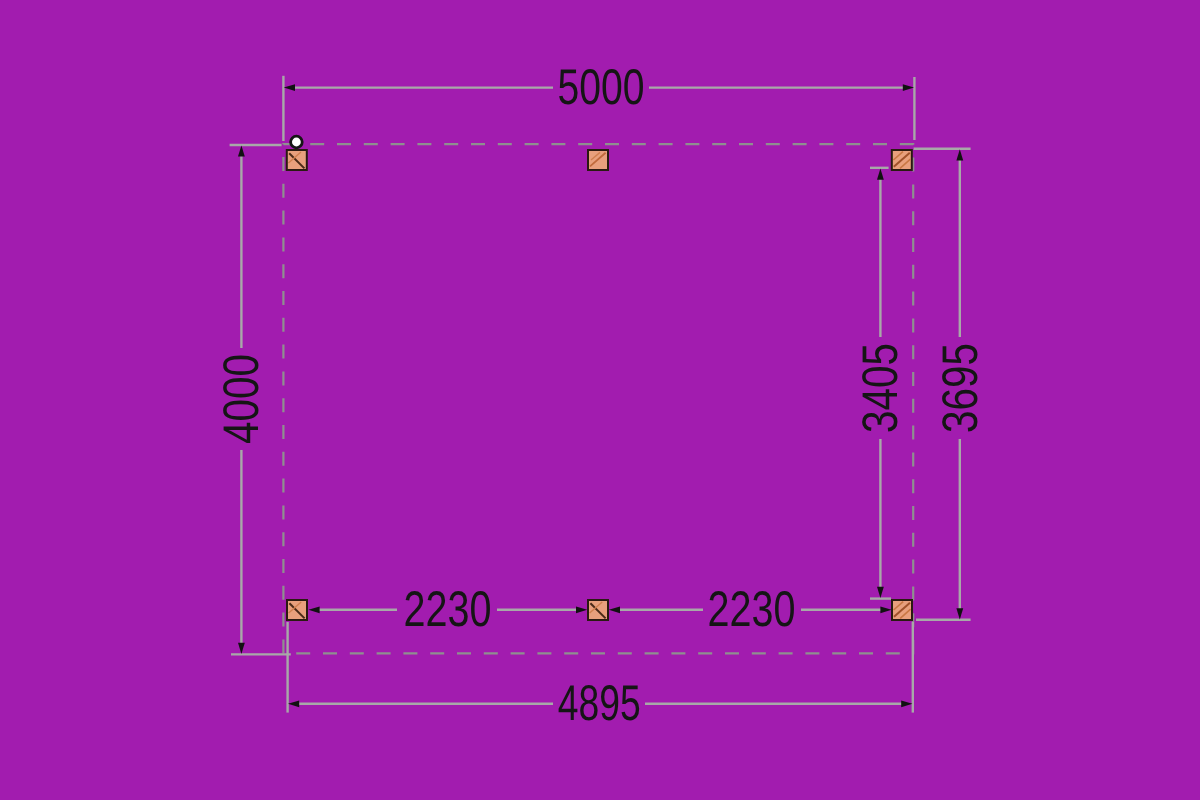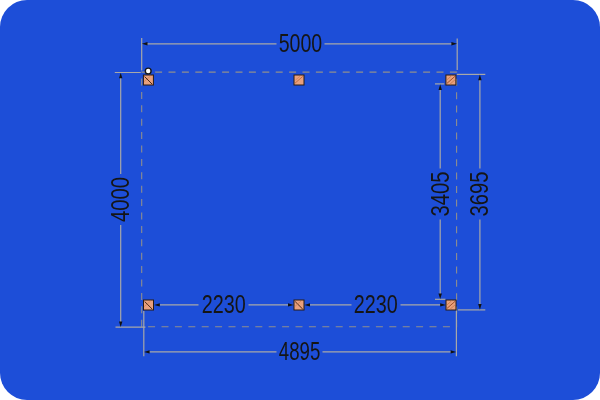--- a/index.html
+++ b/index.html
@@ -1,16 +1,16 @@
 <!DOCTYPE html>
 <html><head>
 <meta charset="utf-8">
 <style>
   html,body{margin:0;padding:0;background:#ffffff;}
-  .page{width:600px;height:400px;position:relative;overflow:hidden;background:#1d4ed8;border-radius:27px;}
+  .page{width:600px;height:400px;position:relative;overflow:hidden;background:#a21caf;}
   svg{position:absolute;left:0;top:0;}
   text{font-family:"Liberation Sans",sans-serif;fill:#151515;-webkit-font-smoothing:antialiased;}
 </style>
 </head>
 <body>
 <div class="page">
 <svg width="600" height="400" viewBox="0 0 600 400">
 
 <g stroke="#8f8f8f" stroke-width="1.1" fill="none" stroke-dasharray="7,6.4">
   <rect x="141.7" y="72.1" width="314.9" height="254.6"></rect>

